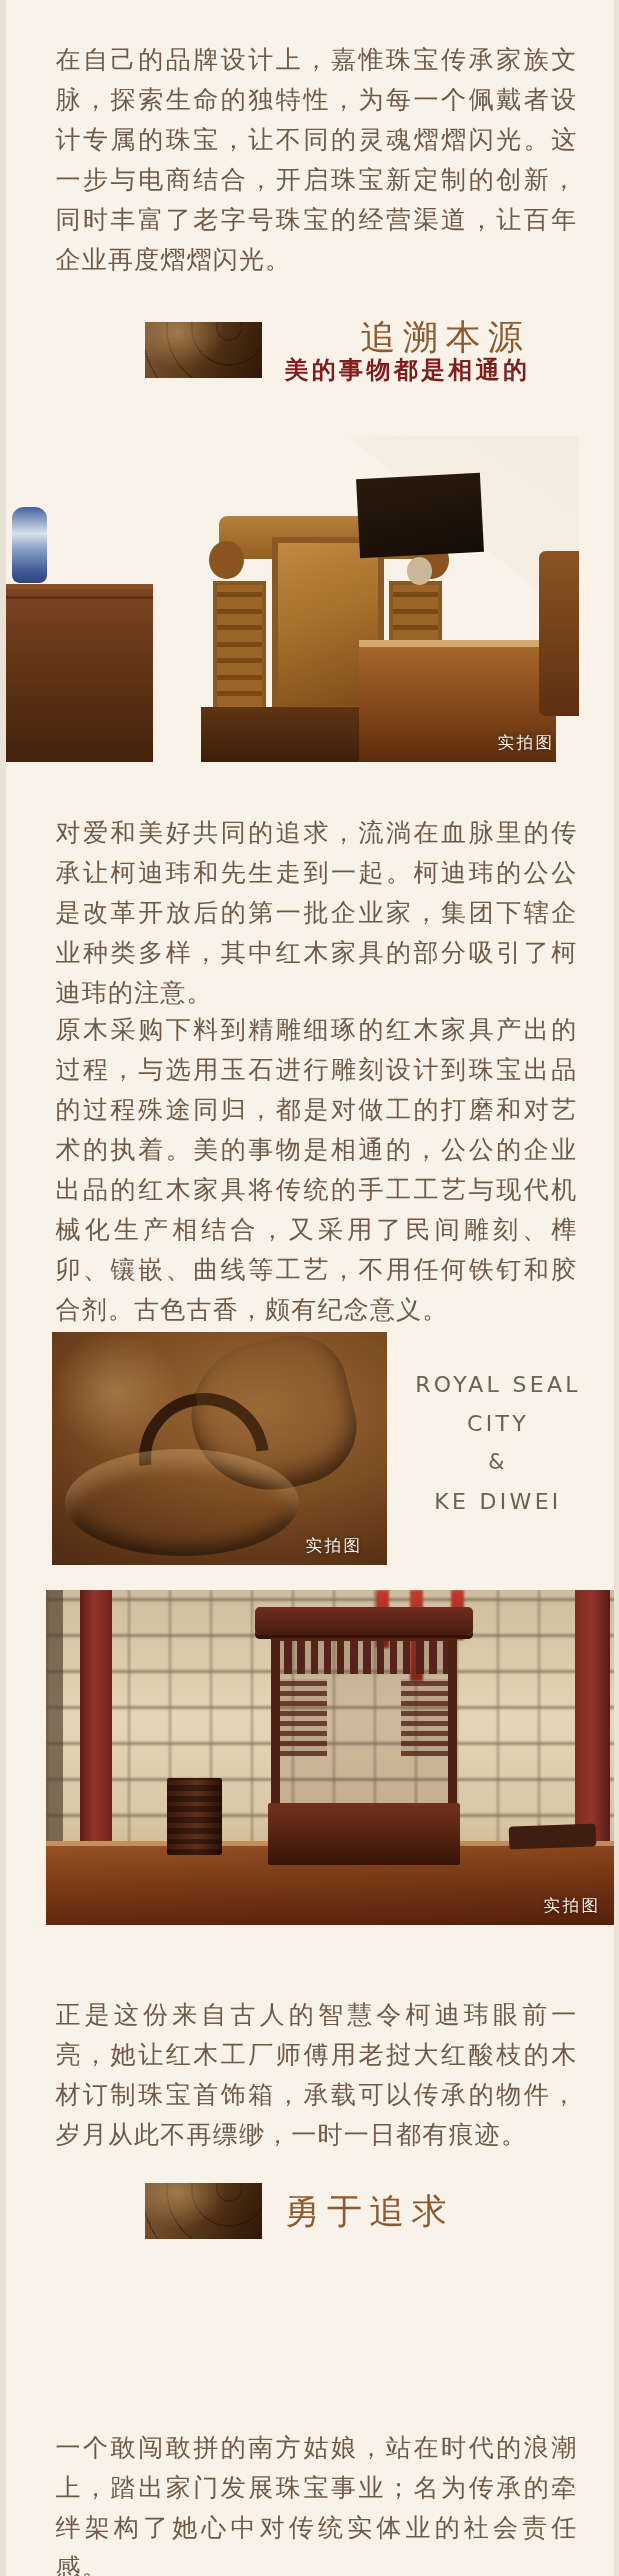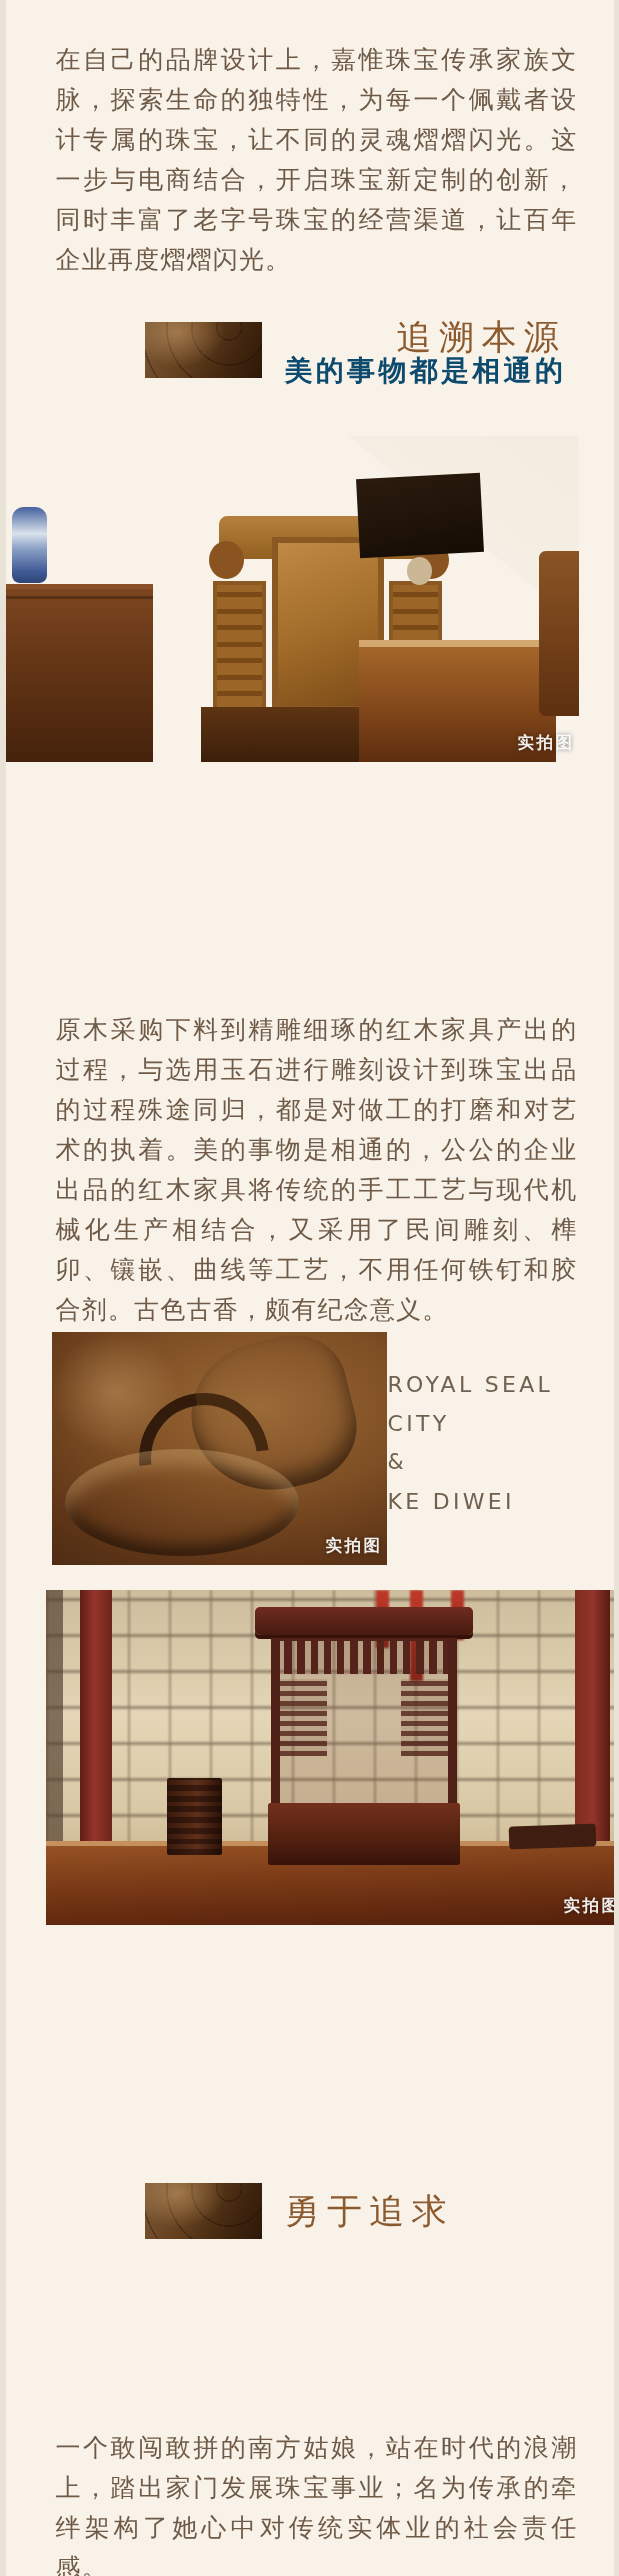--- a/index.html
+++ b/index.html
@@ -26,31 +26,30 @@
       radial-gradient(90% 140% at 28% 18%, rgba(205,160,105,.55) 0%, rgba(205,160,105,0) 45%),
       repeating-radial-gradient(circle at 72% 10%, rgba(25,13,5,0) 0 11.6px, rgba(25,13,5,.35) 11.6px 13.2px, rgba(25,13,5,0) 13.2px 25px),
       linear-gradient(115deg,#7e5a38 0%,#64401f 38%,#43270f 72%,#2c1808 100%);
   }
   .sec-text{display:flex;flex-direction:column;}
   .sec-title{
     font-size:35px;line-height:38px;letter-spacing:7.4px;
     color:#8c5a2f;white-space:nowrap;
   }
   .sec-subtitle{
-    font-size:28px;line-height:25px;font-weight:bold;letter-spacing:3.3px;
-    color:#0c4a6e;white-space:nowrap;margin-top:1.7px;
+    font-size:24px;line-height:25px;font-weight:bold;letter-spacing:3.3px;
+    color:#7f1d1d;white-space:nowrap;margin-top:1.7px;
   }
 
   
   .photo{position:absolute;overflow:hidden;}
   .wm{
-    position:absolute;right:4px;bottom:8.3px;z-index:9;
+    position:absolute;right:24px;bottom:8.3px;z-index:9;
     font-size:16.5px;letter-spacing:2.5px;color:rgba(255,255,255,.92);
     text-shadow:0 0 4.1px rgba(0,0,0,.45);
-    font-weight:bold;
   }
   .abs{position:absolute;}
 
   
   #photo1{left:0;top:436px;width:573px;height:326px;}
   .p1-wall{inset:0;background:linear-gradient(172deg,#958d83 0%,#8b created 0,#8b8379 42%,#7d756b 68%,#6a6258 100%);}
   .p1-beam{
     top:0;right:0;width:65%;height:72%;
     background:linear-gradient(215deg,rgba(240,231,217,.62) 0%,rgba(240,231,217,.25) 45%,rgba(240,231,217,0) 70%);
     clip-path:polygon(38% 0,100% 0,100% 80%);
@@ -119,21 +118,21 @@
     transform:rotate(38deg);
   }
   .p2-fold{
     left:4%;bottom:4%;width:70%;height:46%;border-radius:50%;
     box-shadow:inset 0 15px 18px rgba(226,184,126,.38), inset 0 -10px 15px rgba(15,8,3,.55);
   }
   .p2-sheen{left:0;top:0;width:38%;height:52%;background:radial-gradient(closest-side,rgba(214,170,115,.4),rgba(214,170,115,0));}
 
   
   .caption{
-    position:absolute;left:382px;top:1365px;width:221px;
+    position:absolute;left:382px;top:1365px;width:221px;text-align:center;
     color:#70604e;font-size:22px;letter-spacing:3.3px;line-height:39px;
   }
   .caption .amp{font-size:20.7px;}
 
   
   #photo3{left:40px;top:1590px;width:579px;height:335px;}
   .p3-bg{inset:0;background:linear-gradient(180deg,#cdbd9c 0%,#e4d6b6 38%,#d8c7a4 68%,#b9a37f 100%);}
   .p3-lattice{
     inset:0;opacity:.55;filter:blur(0.8px);
     background-image:
@@ -198,20 +197,21 @@
     <div class="abs p1-chair-back"></div>
     <div class="abs p1-seat"></div>
     <div class="abs p1-table"></div>
     <div class="abs p1-box-lid"></div>
     <div class="abs p1-box"></div>
     <div class="abs p1-clasp"></div>
     <div class="abs p1-right-carve"></div>
     <div class="wm">实拍图</div>
   </div>
 
+  <div class="para" id="p2">对爱和美好共同的追求，流淌在血脉里的传承让柯迪玮和先生走到一起。柯迪玮的公公是改革开放后的第一批企业家，集团下辖企业种类多样，其中红木家具的部分吸引了柯迪玮的注意。</div>
   <div class="para" id="p3">原木采购下料到精雕细琢的红木家具产出的过程，与选用玉石进行雕刻设计到珠宝出品的过程殊途同归，都是对做工的打磨和对艺术的执着。美的事物是相通的，公公的企业出品的红木家具将传统的手工工艺与现代机械化生产相结合，又采用了民间雕刻、榫卯、镶嵌、曲线等工艺，不用任何铁钉和胶合剂。古色古香，颇有纪念意义。</div>
 
   <div class="photo" id="photo2">
     <div class="abs p2-bg"></div>
     <div class="abs p2-sheen"></div>
     <div class="abs p2-wing"></div>
     <div class="abs p2-neck"></div>
     <div class="abs p2-fold"></div>
     <div class="wm">实拍图</div>
   </div>
@@ -238,20 +238,21 @@
       <div class="abs pal-frame"></div>
       <div class="abs pal-corner-l"></div>
       <div class="abs pal-corner-r"></div>
       <div class="abs pal-base"></div>
     </div>
     <div class="abs p3-penholder"></div>
     <div class="abs p3-ruyi"></div>
     <div class="wm">实拍图</div>
   </div>
 
+  <div class="para" id="p4">正是这份来自古人的智慧令柯迪玮眼前一亮，她让红木工厂师傅用老挝大红酸枝的木材订制珠宝首饰箱，承载可以传承的物件，岁月从此不再缥缈，一时一日都有痕迹。</div>
 
   <div class="sec-header" id="sec2">
     <div class="thumb"></div>
     <div class="sec-text">
       <div class="sec-title">勇于追求</div>
     </div>
   </div>
 
   <div class="para" id="p6">一个敢闯敢拼的南方姑娘，站在时代的浪潮上，踏出家门发展珠宝事业；名为传承的牵绊架构了她心中对传统实体业的社会责任感。</div>
 

